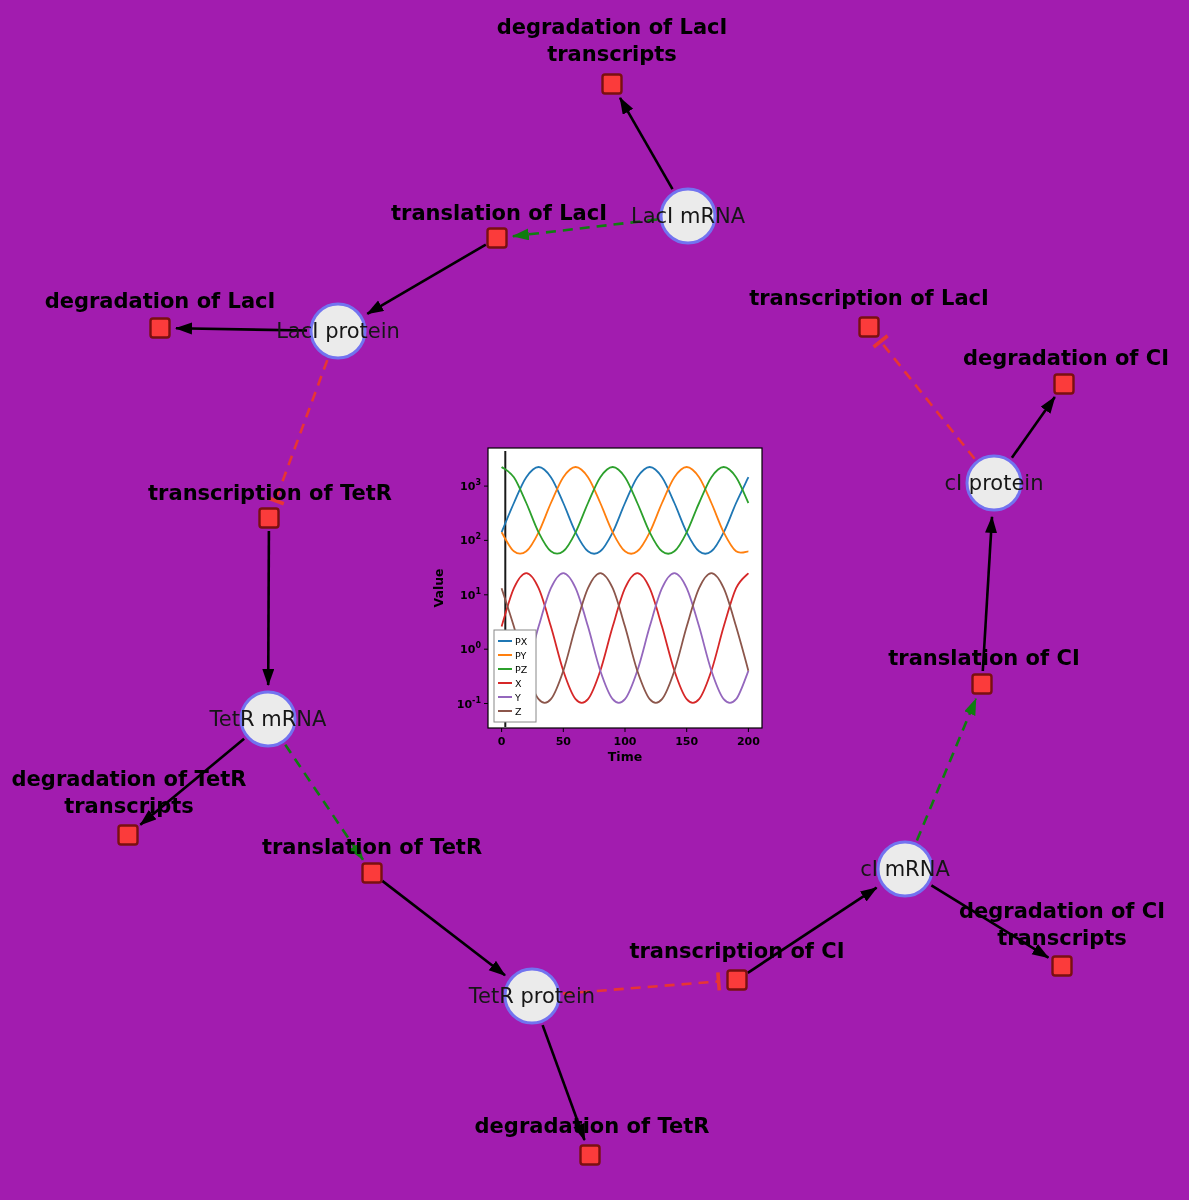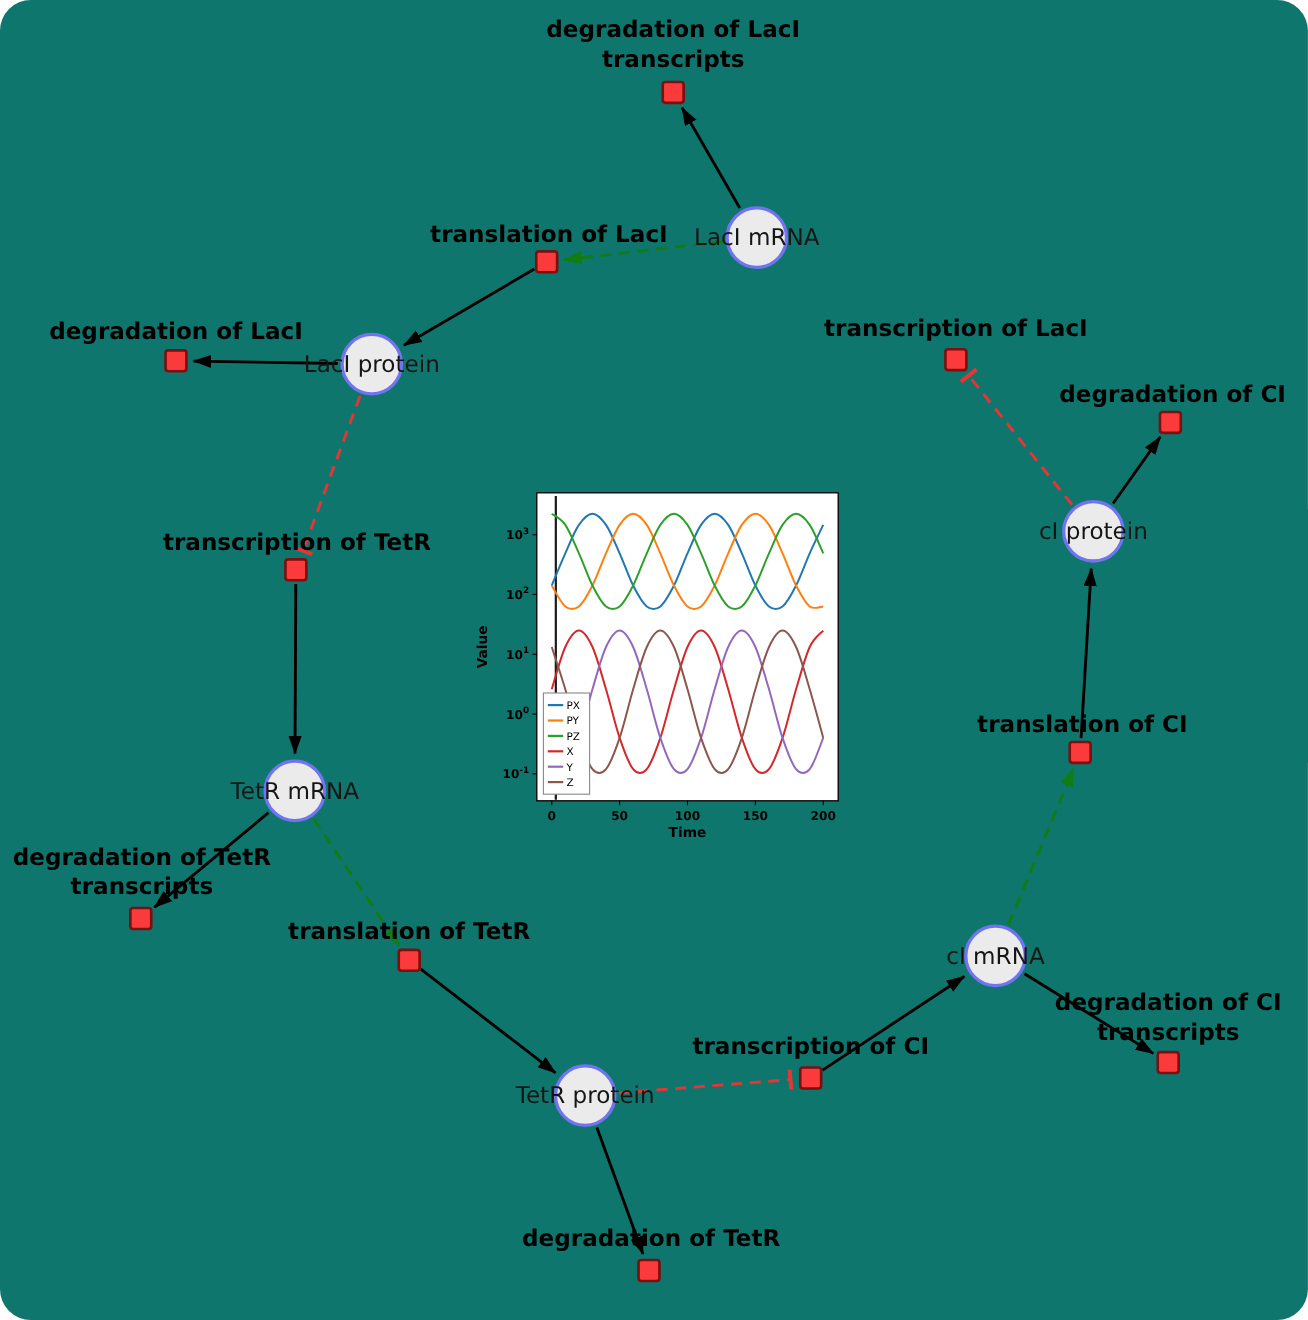--- a/index.html
+++ b/index.html
@@ -1,16 +1,16 @@
 <!DOCTYPE html>
 <html><head>
 <meta charset="utf-8">
 <style>
   html,body{margin:0;padding:0;background:#ffffff;}
-  .canvas{position:relative;width:1189px;height:1200px;background:#0f766e;overflow:hidden;font-family:"DejaVu Sans",sans-serif;border-radius:28px;}
+  .canvas{position:relative;width:1189px;height:1200px;background:#a21caf;overflow:hidden;font-family:"DejaVu Sans",sans-serif;}
   svg{display:block;}
   .species-label{font-family:"DejaVu Sans",sans-serif;font-size:21px;fill:#161616;}
   .rxn-label{font-family:"DejaVu Sans",sans-serif;font-size:21px;font-weight:bold;fill:#000000;}
   .tick-label{font-family:"DejaVu Sans",sans-serif;font-size:11px;font-weight:bold;fill:#000000;}
   .axis-label{font-family:"DejaVu Sans",sans-serif;font-size:12.5px;font-weight:bold;fill:#000000;}
   .legend-label{font-family:"DejaVu Sans",sans-serif;font-size:9.5px;fill:#000000;}
 </style>
 </head>
 <body>
 

